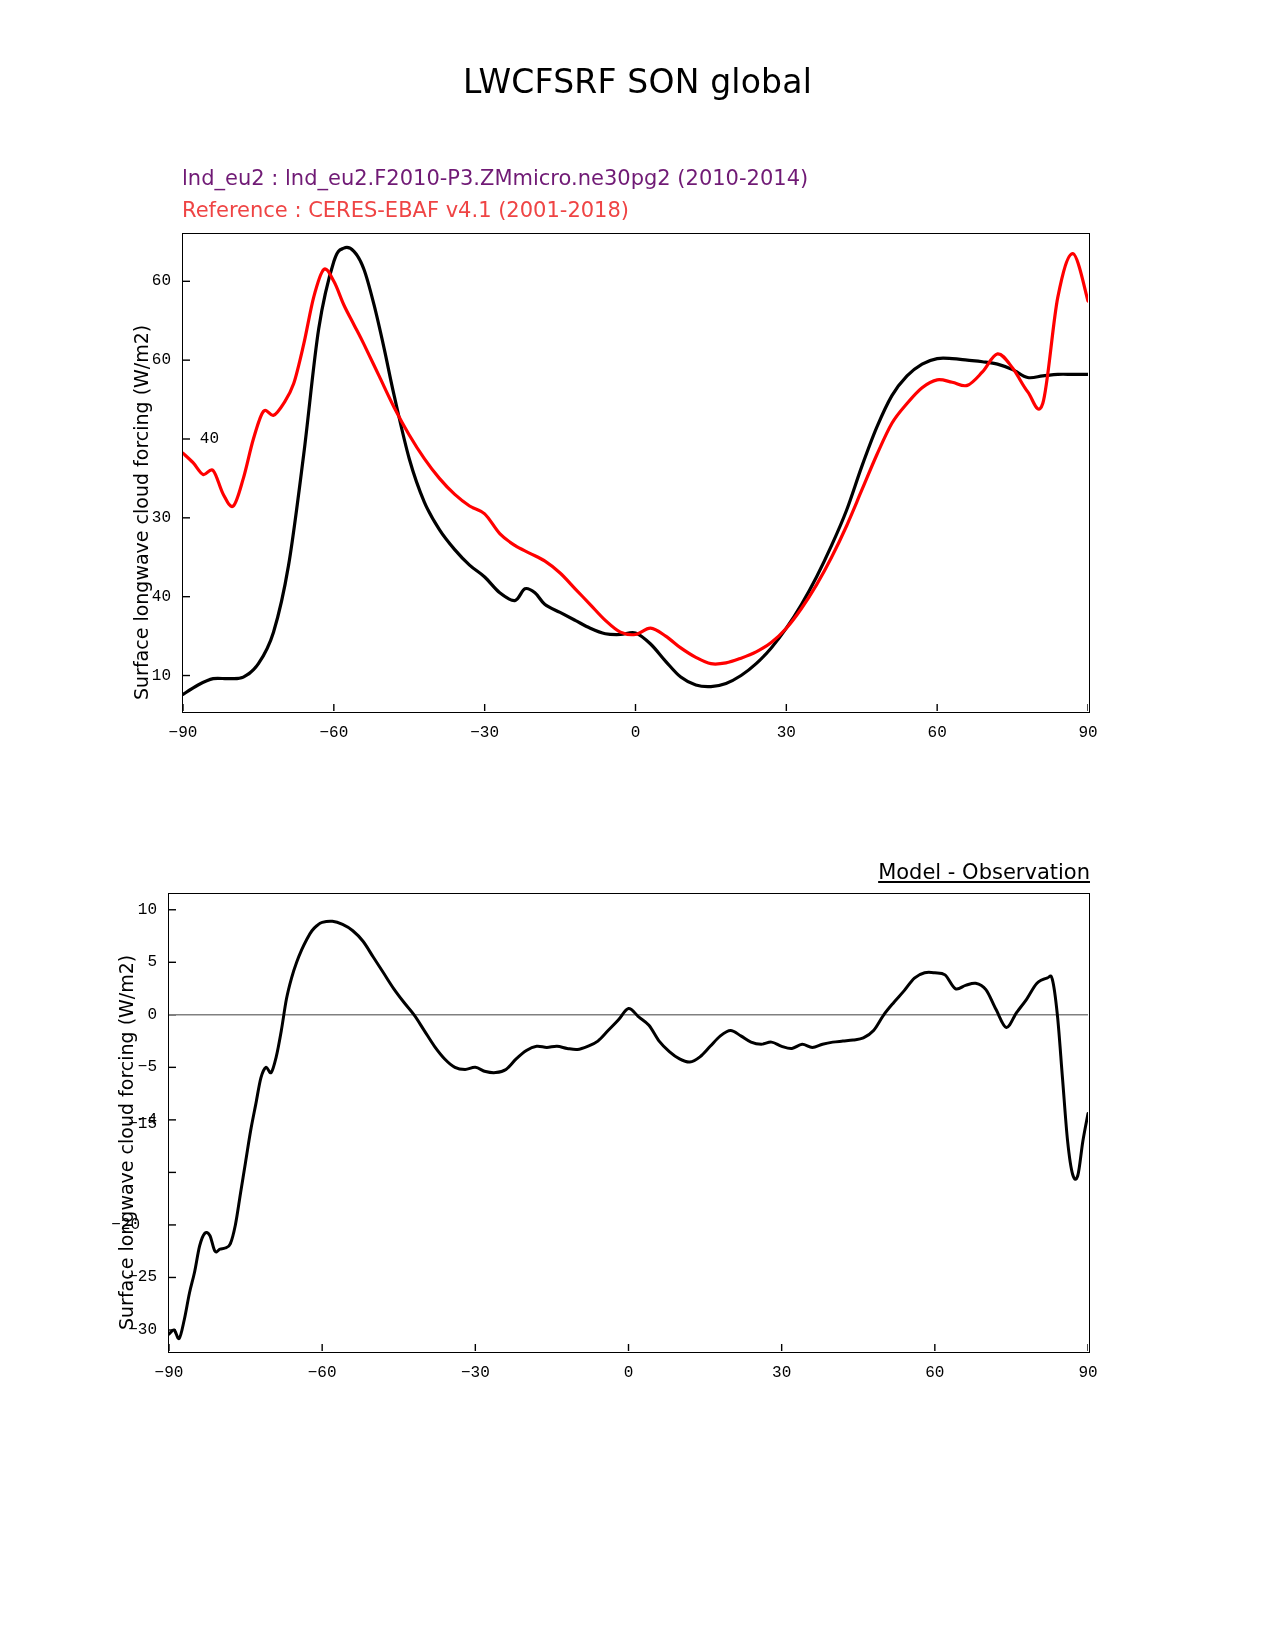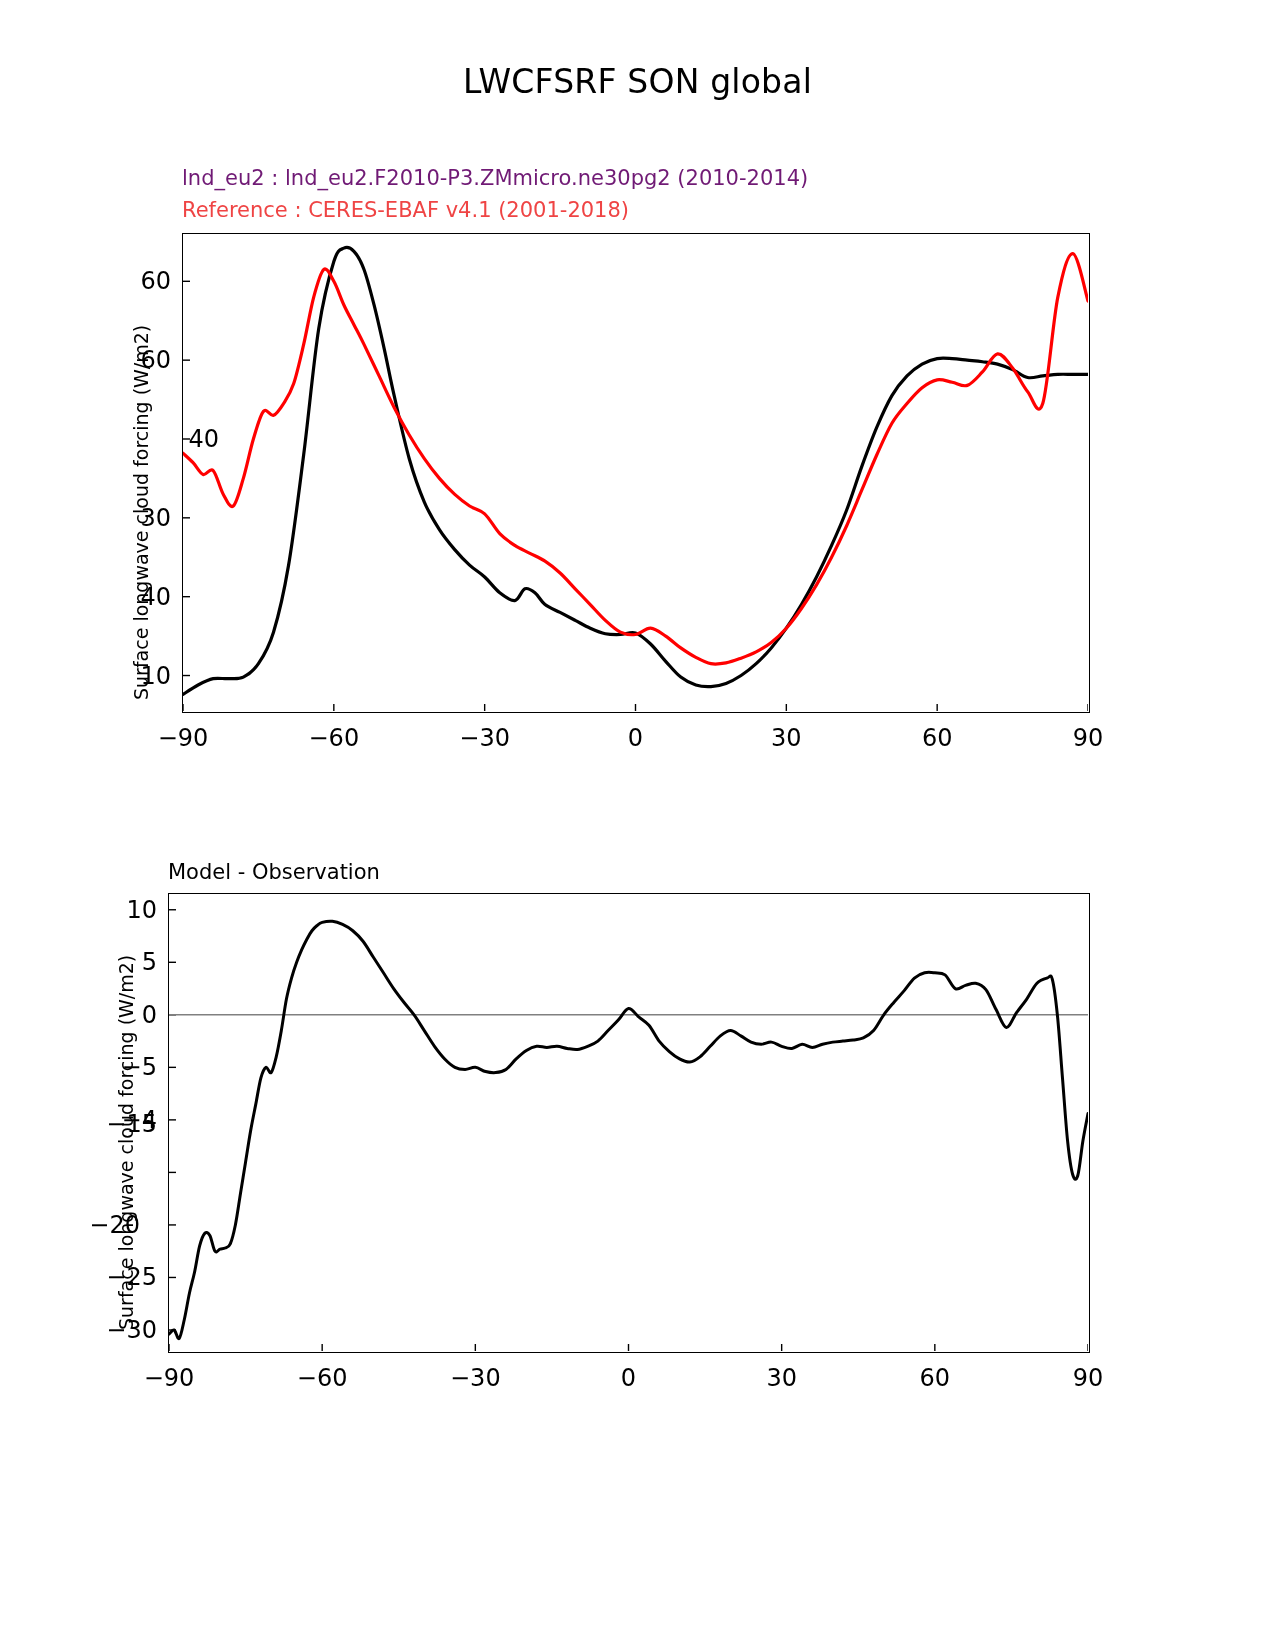--- a/index.html
+++ b/index.html
@@ -68,28 +68,30 @@
     height: 460px;
     border: 1.6px solid #000000;
     box-sizing: border-box;
     background: #ffffff;
   }
   .panel2-title {
     position: absolute;
     left: 168px;
     top: 860px;
     width: 922px;
-    text-align: left;
+    text-align: right;
     font-size: 21px;
+    text-decoration: underline;
   }
 
   .tick-label {
     position: absolute;
-    font-size: 24px;
+    font-size: 16px;
     white-space: nowrap;
+    font-family: Liberation Mono, monospace;
   }
   svg { display: block; }
   .tick { stroke: #000000; stroke-width: 1.4; }
   .zero-line { stroke: #808080; stroke-width: 1.6; }
   .series-model { stroke: #000000; stroke-width: 3.2; fill: none; stroke-linejoin: round; stroke-linecap: round; }
   .series-ref { stroke: #ff0000; stroke-width: 3.2; fill: none; stroke-linejoin: round; stroke-linecap: round; }
   .series-diff { stroke: #000000; stroke-width: 3.0; fill: none; stroke-linejoin: round; stroke-linecap: round; }
 </style>
 </head>
 <body>

